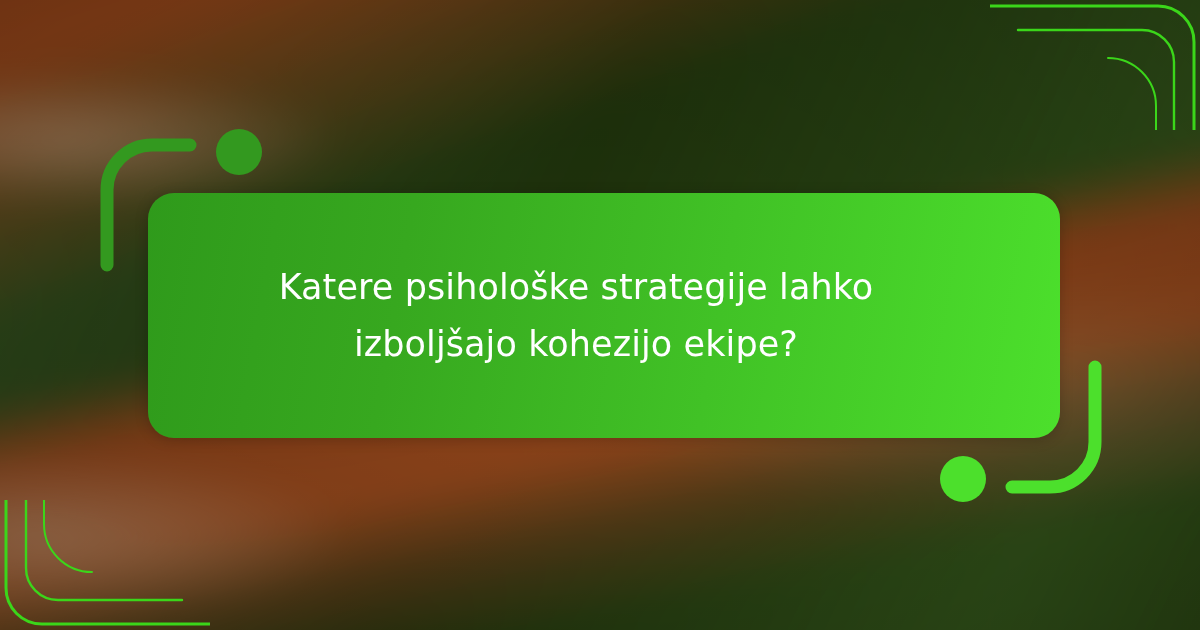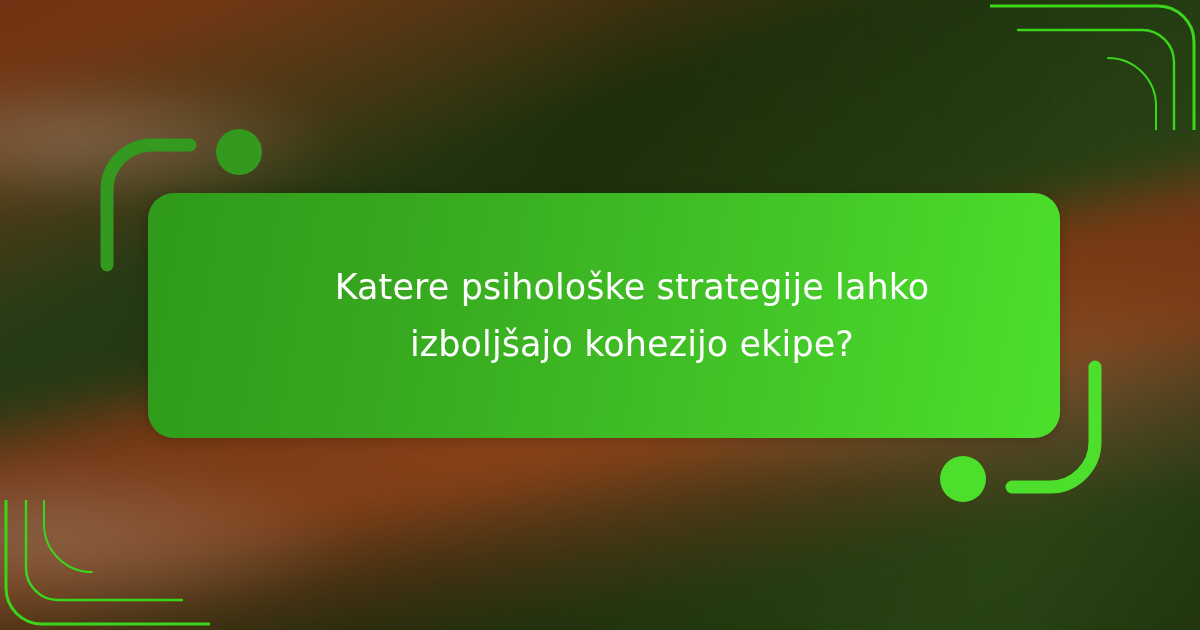--- a/index.html
+++ b/index.html
@@ -87,21 +87,21 @@
   .card {
     position: absolute;
     left: 148px;
     top: 193px;
     width: 912px;
     height: 245px;
     border-radius: 26px;
     background: linear-gradient(100deg, #2f9a1b 0%, #37a81f 28%, #41c226 62%, #4ce02c 100%);
     display: flex;
     align-items: center;
-    justify-content: flex-end;
+    justify-content: flex-start;
     box-shadow: 0 2px 14px rgba(0,0,0,0.20);
   }
 
   .card-text {
     color: #ffffff;
     font-size: 35px;
     line-height: 1.62;
     font-weight: 400;
     text-align: center;
     letter-spacing: 0.1px;

